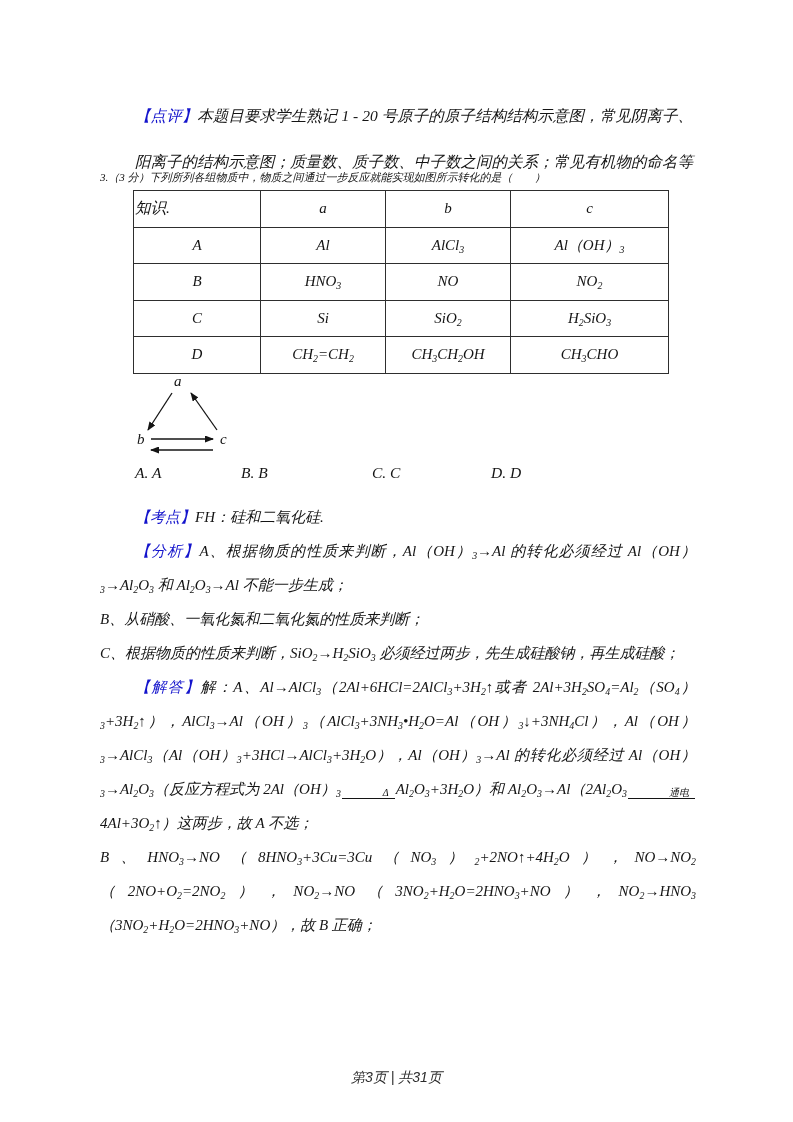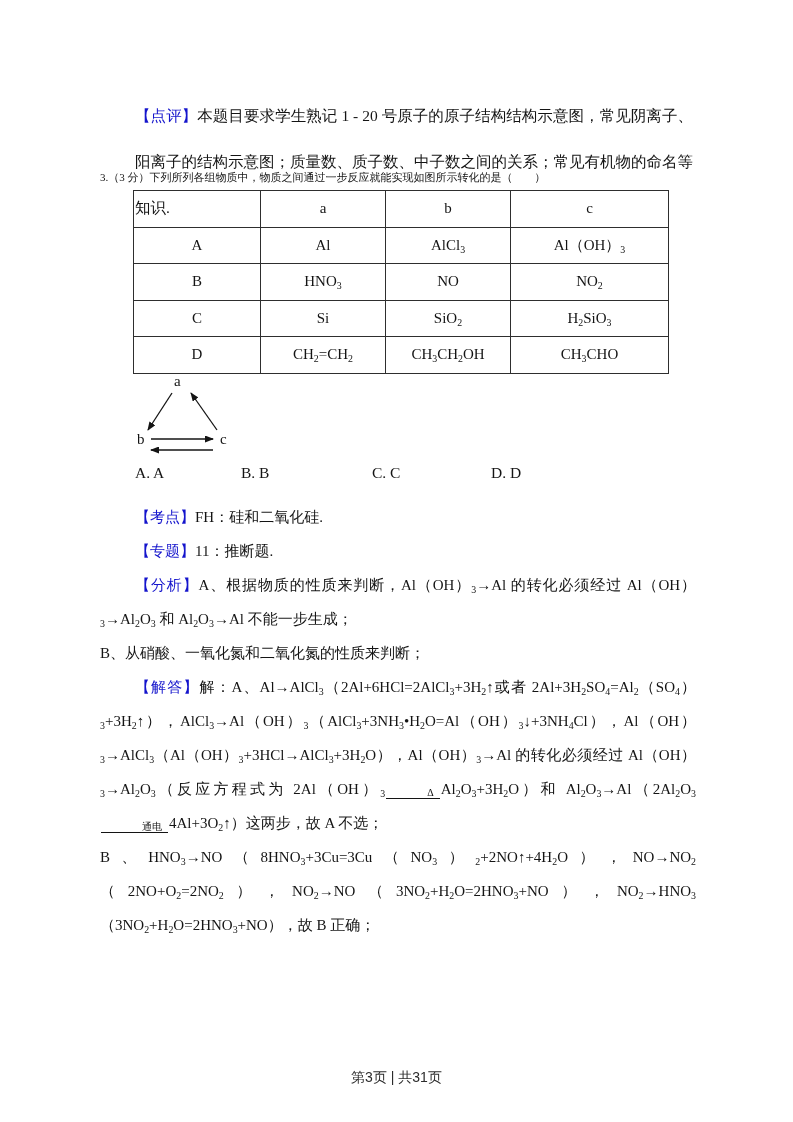--- a/index.html
+++ b/index.html
@@ -3,20 +3,21 @@
 <meta charset="utf-8">
 <style>
   html,body{margin:0;padding:0;background:#ffffff;}
   .page{
     position:relative;
     width:793px;height:1122px;
     background:#ffffff;
     font-family:"Liberation Serif","DejaVu Serif",serif;
     color:#141414;
     overflow:hidden;
+    font-style:italic;
   }
   .para{text-align:justify;}
   .tag{color:var(--tag-blue,#1414cc);}
   sub{font-size:0.66em;line-height:0;vertical-align:-0.28em;}
   
   .cond{
     display:inline-block;
     vertical-align:-2px;
     border-bottom:1.4px solid #141414;
     padding:0 6px;
@@ -132,22 +133,22 @@
 
   <div class="options" id="options-row">
       <span class="opt" style="left: 0px;">A. A</span>
       <span class="opt" style="left: 106px; text-align: right;">B. B</span>
       <span class="opt" style="left: 237px;">C. C</span>
       <span class="opt" style="left: 356px;">D. D</span>
     </div>
 
   <div id="sections">
       <div class="para sec first"><span class="tag">【考点】</span><span>FH：硅和二氧化硅.</span></div>
-      <div class="para sec first"><span class="tag">【专题】</span><span>11：推断题.</span></div>
       <div class="para sec first"><span class="tag">【分析】</span><span>A、根据物质的性质来判断，Al（OH）<sub>3</sub>→Al 的转化必须经过 Al（OH）<sub>3</sub>→Al<sub>2</sub>O<sub>3</sub> 和 Al<sub>2</sub>O<sub>3</sub>→Al 不能一步生成；</span></div>
       <div class="para sec"><span>B、从硝酸、一氧化氮和二氧化氮的性质来判断；</span></div>
+      <div class="para sec"><span>C、根据物质的性质来判断，SiO<sub>2</sub>→H<sub>2</sub>SiO<sub>3</sub> 必须经过两步，先生成硅酸钠，再生成硅酸；</span></div>
       <div class="para sec first"><span class="tag">【解答】</span><span>解：A、Al→AlCl<sub>3</sub>（2Al+6HCl=2AlCl<sub>3</sub>+3H<sub>2</sub>↑或者 2Al+3H<sub>2</sub>SO<sub>4</sub>=Al<sub>2</sub>（SO<sub>4</sub>）<sub>3</sub>+3H<sub>2</sub>↑），AlCl<sub>3</sub>→Al（OH）<sub>3</sub>（AlCl<sub>3</sub>+3NH<sub>3</sub>•H<sub>2</sub>O=Al（OH）<sub>3</sub>↓+3NH<sub>4</sub>Cl），Al（OH）<sub>3</sub>→AlCl<sub>3</sub>（Al（OH）<sub>3</sub>+3HCl→AlCl<sub>3</sub>+3H<sub>2</sub>O），Al（OH）<sub>3</sub>→Al 的转化必须经过 Al（OH）<sub>3</sub>→Al<sub>2</sub>O<sub>3</sub>（反应方程式为 2Al（OH）<sub>3</sub><span class="cond"><span>Δ</span></span>Al<sub>2</sub>O<sub>3</sub>+3H<sub>2</sub>O）和 Al<sub>2</sub>O<sub>3</sub>→Al（2Al<sub>2</sub>O<sub>3</sub><span class="cond"><span>通电</span></span>4Al+3O<sub>2</sub>↑）这两步，故 A 不选；</span></div>
       <div class="para sec"><span>B、HNO<sub>3</sub>→NO（8HNO<sub>3</sub>+3Cu=3Cu（NO<sub>3</sub>）<sub>2</sub>+2NO↑+4H<sub>2</sub>O），NO→NO<sub>2</sub>（2NO+O<sub>2</sub>=2NO<sub>2</sub>），NO<sub>2</sub>→NO（3NO<sub>2</sub>+H<sub>2</sub>O=2HNO<sub>3</sub>+NO），NO<sub>2</sub>→HNO<sub>3</sub>（3NO<sub>2</sub>+H<sub>2</sub>O=2HNO<sub>3</sub>+NO），故 B 正确；</span></div>
     </div>
 
   <div class="footer">第3页 | 共31页</div>
 
 </div>
 
 </body></html>

